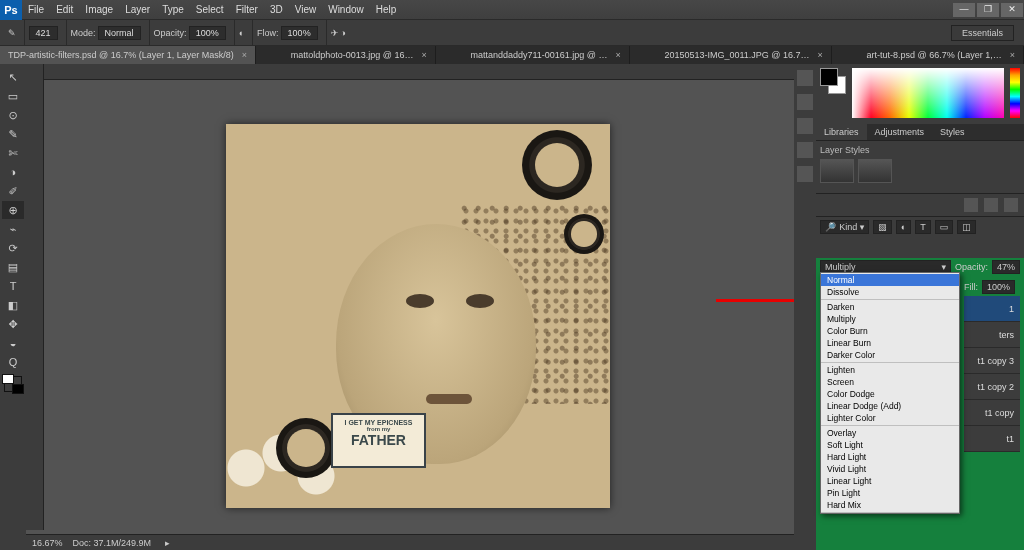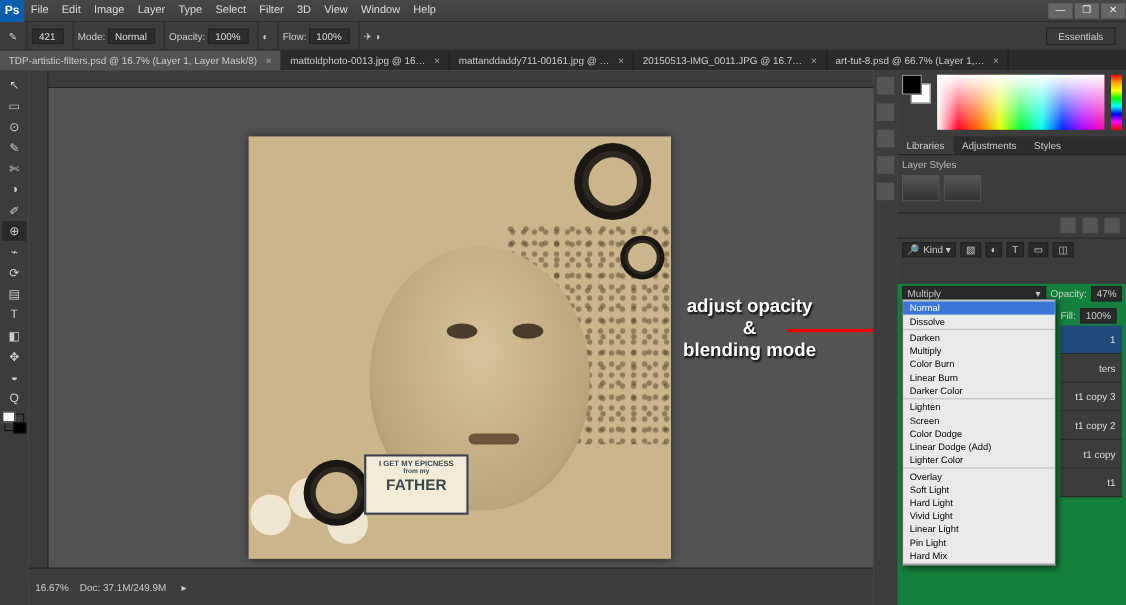--- a/index.html
+++ b/index.html
@@ -11,21 +11,21 @@
   .win-controls { margin-left:auto; display:flex; }
   .win-controls div { width:22px; height:14px; background:#666; margin:0 1px; font-size:9px; text-align:center; line-height:13px; color:#eee;}
   
   .optionbar { height: 26px; background:#3c3c3c; display:flex; align-items:center; font-size:9px; gap:4px; padding:0 4px; border-bottom:1px solid #2a2a2a;}
   .optionbar .group { display:flex; align-items:center; gap:2px; padding:0 4px; border-left:1px solid #2a2a2a; height:100%;}
   .optionbar .group:first-child{border-left:none;}
   .opt-field { background:#2d2d2d; border:1px solid #222; padding:1px 6px; font-size:9px; color:#ddd;}
   .right-pill { margin-left:auto; display:flex; align-items:center; gap:4px;}
   .ess { background:#3a3a3a; border:1px solid #222; padding:2px 10px; font-size:9px; margin-right:6px;}
   
-  .tabstrip { height:18px; background:#2b2b2b; display:flex; font-size:9px; align-items:stretch; color:#ccc;}
+  .tabstrip { height:18px; background:#2b2b2b; display:flex; font-size:9px; align-items:stretch; color:#ccc;justify-content:space-between;}
   .tab { padding:2px 8px; border-right:1px solid #1d1d1d; display:flex; align-items:center; gap:4px;}
   .tab.active { background:#535353;}
   .tab .x { color:#aaa; margin-left:4px;}
   
   .workarea { display:flex; height:486px;}
   .tools { width:26px; background:#3c3c3c; display:flex; flex-direction:column; align-items:center; padding-top:4px; gap:1px;}
   .tools .tool { width:22px; height:18px; display:flex; align-items:center; justify-content:center; font-size:11px; color:#ccc;}
   .tools .tool.sel{ background:#2a2a2a; }
   .tools .swatch { width:18px; height:16px; border:1px solid #111; margin-top:4px; position:relative;}
   .tools .sw-f { position:absolute; top:-3px; left:-3px; width:12px; height:10px; background:#fff; border:1px solid #111;}
@@ -52,21 +52,21 @@
       radial-gradient(circle at 55px 55px,#efe6d2 18px,transparent 19px),
       radial-gradient(circle at 90px 78px,#efe6d2 18px,transparent 19px);}
   .splat { position:absolute; top:80px; right:0; width:150px; height:200px;
       background: radial-gradient(circle at 30% 30%, rgba(70,50,30,.45) 2px, transparent 3px) 0 0/14px 14px,
                   radial-gradient(circle at 60% 70%, rgba(60,40,20,.4) 2px, transparent 3px) 0 0/10px 10px;}
   
   .anno { position:absolute; top:205px; left:595px; color:#fff; font-weight:bold; font-size:17px; text-align:center; text-shadow:1px 1px 2px #000;}
   .arrow { position:absolute; top:235px; left:690px; width:125px; height:3px; background:#e80000;}
   .arrow::after{content:"";position:absolute;right:-2px;top:-5px;border-left:12px solid #e80000;border-top:6px solid transparent;border-bottom:6px solid transparent;}
   
-  .status { position:absolute; bottom:0; left:0; right:0; height:34px; background:#3c3c3c; display:flex; align-items:center; font-size:9px; gap:10px; padding:0 6px; border-top:1px solid #222;}
+  .status { position:absolute; bottom:0; left:0; right:0; height:16px; background:#3c3c3c; display:flex; align-items:center; font-size:9px; gap:10px; padding:0 6px; border-top:1px solid #222;}
   .status .chev { margin-left:4px;}
   
   .panels { width:208px; background:#3c3c3c; display:flex; flex-direction:column; font-size:9px;}
   .pnl-hdr { background:#2d2d2d; display:flex; border-bottom:1px solid #222;}
   .pnl-hdr .ptab { padding:3px 8px; color:#ccc;}
   .pnl-hdr .ptab.on { background:#3c3c3c;}
   .color-body { height:60px; padding:4px; display:flex; gap:6px;}
   .color-sw { width:26px; height:26px; position:relative;}
   .color-sw .fg{position:absolute;top:0;left:0;width:18px;height:18px;background:#000;border:1px solid #999;}
   .color-sw .bg{position:absolute;bottom:0;right:0;width:18px;height:18px;background:#fff;border:1px solid #999;}
@@ -210,25 +210,20 @@
       <div class="eye r"></div>
       <div class="mouth"></div>
       <div class="blobs"></div>
       <div class="gear g3"></div>
       <div class="tag">
         <div class="l1">I GET MY EPICNESS</div>
         <div class="l2">from my</div>
         <div class="l3">FATHER</div>
       </div>
     </div>
-    <div class="anno">
-      <div>adjust opacity</div>
-      <div>&amp;</div>
-      <div>blending mode</div>
-    </div>
     <div class="arrow"></div>
     <div class="status">
       <span>16.67%</span>
       <span>Doc: 37.1M/249.9M</span>
       <span class="chev">▸</span>
     </div>
   </div>
 
   <div class="midstrip">
     <div class="mi"></div>

